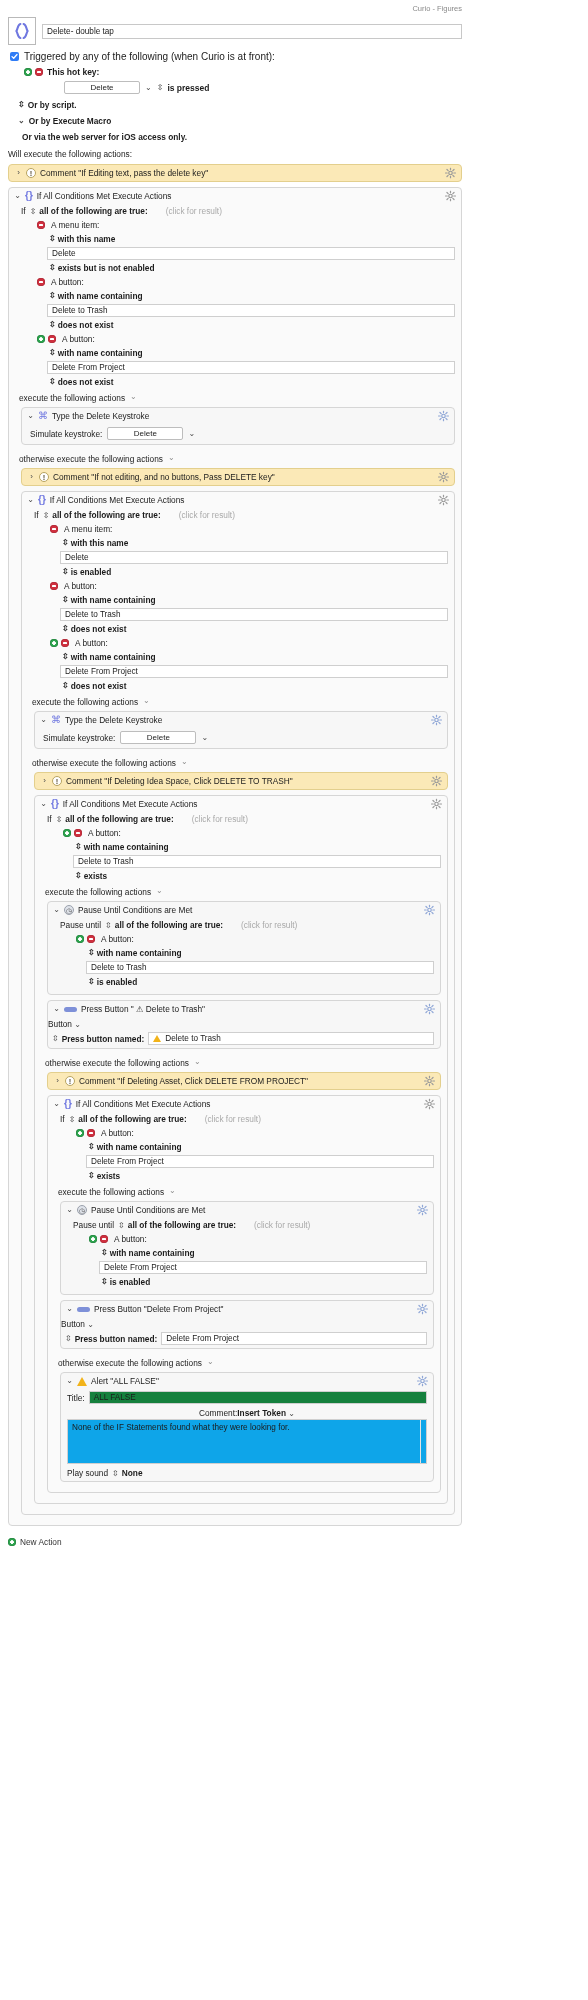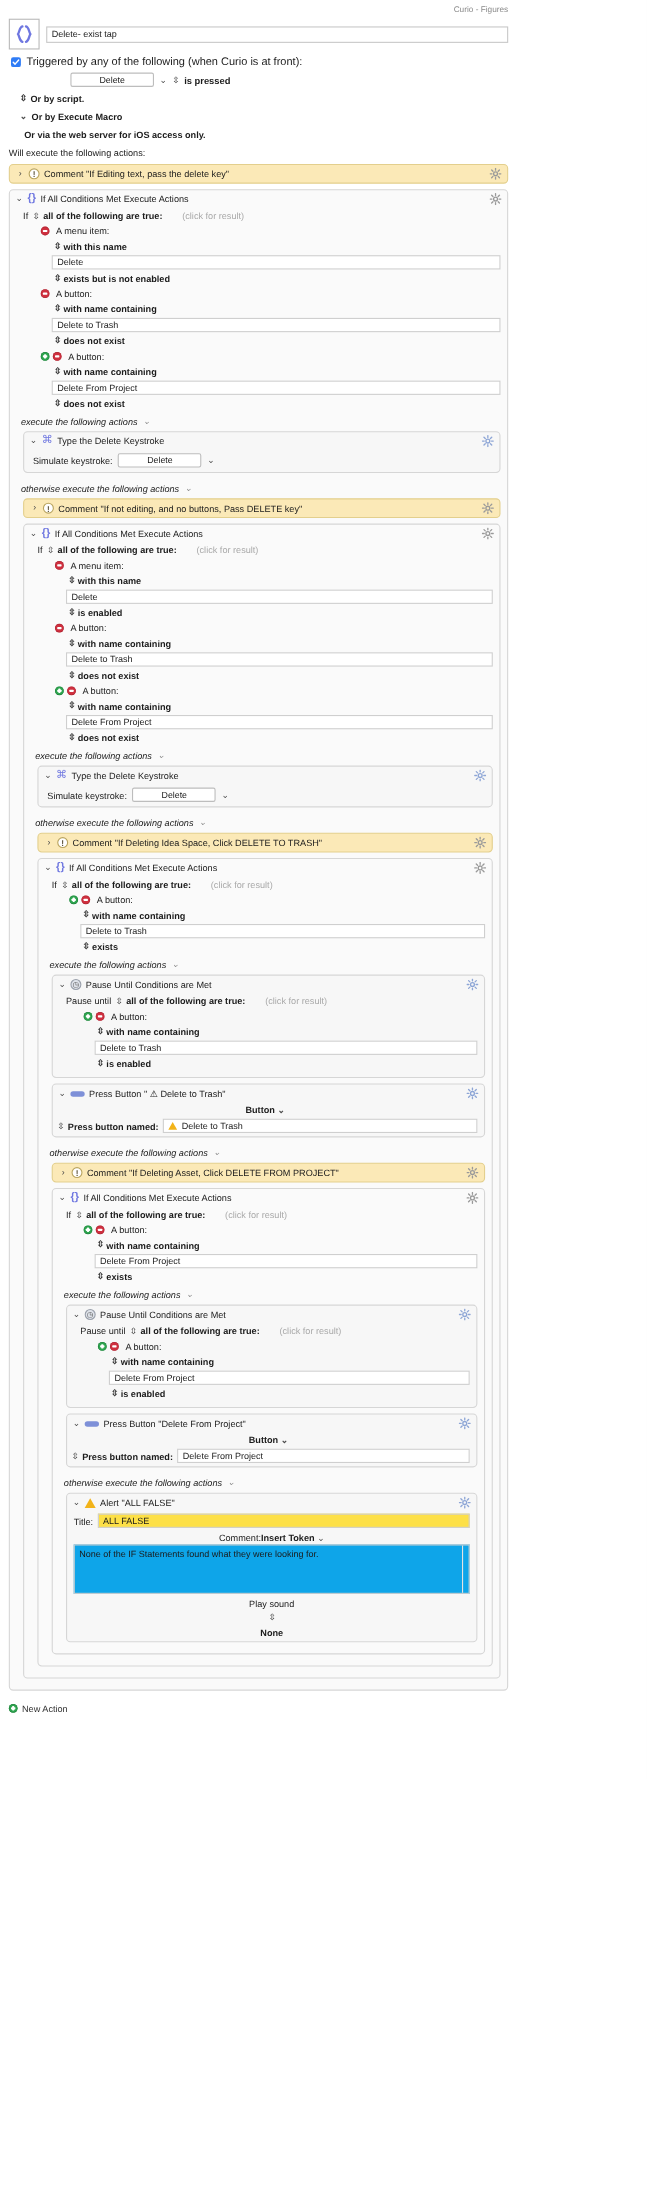--- a/index.html
+++ b/index.html
@@ -93,73 +93,80 @@
   .body { padding: 0 6px 5px 6px; }
   .cond-head { display:flex; align-items:flex-end; gap:4px; padding:2px 0 2px 6px; font-size:8.3px;}
   .cond-head .muted { color:#a9a9a9; font-weight:normal; margin-left:14px;}
   .cond-item { display:flex; align-items:center; gap:4px; padding:2px 0 2px 22px; font-size:8.3px;}
   .cond-item .pm { margin-right:2px; }
   .sub { display:flex; align-items:center; gap:3px; padding:2px 0 2px 34px; font-size:8.3px; font-weight:bold;}
   .tfield {
     margin:1px 0 1px 32px; height:13px; border:1px solid #cfcfcf; background:#fff;
     display:flex; align-items:center; padding:0 4px; font-size:8.2px; color:#1b1b1b;
   }
-  .exec-row { display:flex; align-items:center; gap:5px; padding:4px 0 4px 4px; font-size:8.3px;font-style:italic;}
+  .exec-row { display:flex; gap:5px; padding:4px 0 4px 4px; font-size:8.3px;}
   .exec-row .chev { color:#8d8d8d; }
   .nested { padding-left:6px; }
 
   .sim-row { display:flex; align-items:center; gap:5px; padding:3px 0 4px 8px; }
   .sim-lbl { font-size:8.3px; }
 
-  .btn-mode { text-align:center; font-size:8.3px; font-weight:bold; padding:2px 6px 1px 0;}
+  .btn-mode { text-align:left; font-size:8.3px; font-weight:normal; padding:2px 6px 1px 0;}
   .press-row { display:flex; align-items:center; gap:4px; padding:2px 6px 3px 4px;}
   .press-lbl { font-size:8.3px; font-weight:bold; white-space:nowrap;}
   .press-field {
     flex:1 1 auto; height:13px; border:1px solid #cfcfcf; background:#fff;
     display:flex; align-items:center; gap:4px; padding:0 4px; font-size:8.2px;
   }
 
   .alert-line { display:flex; align-items:center; gap:4px; padding:2px 6px 2px 6px; font-size:8.3px;}
   .alert-line .tl { white-space:nowrap; }
-  .alert-field { flex:1 1 auto; height:13px; border:1px solid #cfcfcf; background:#fde047; display:flex; align-items:center; padding:0 4px; font-size:8.2px;}
+  .alert-field { flex:1 1 auto; height:13px; border:1px solid #cfcfcf; background:#15803d; display:flex; align-items:center; padding:0 4px; font-size:8.2px;}
   .cmt-head { display:flex; align-items:center; justify-content:center; padding:2px 6px 1px 6px; font-size:8.3px;}
   .cmt-box { margin:0 6px; height:45px; border:1px solid #cfcfcf; background:#0ea5e9; padding:3px 4px; font-size:8.2px; position:relative;}
   .cmt-box .scroll { position:absolute; right:0; top:0; bottom:0; width:6px; border-left:1px solid #e3e3e3;}
-  .sound-row { display:flex; align-items:center; gap:4px; padding:4px 6px 3px 6px; font-size:8.3px;flex-direction:column;}
+  .sound-row { display:flex; align-items:flex-end; gap:4px; padding:4px 6px 3px 6px; font-size:8.3px;}
 
   .newaction { display:flex; align-items:center; gap:4px; padding:6px 0 0 8px; font-size:8.3px; color:#333;}
 </style>
 </head>
 <body>
 
 <div class="page">
 
   <div class="doc-label">Curio - Figures</div>
 
   <div class="title-row">
     <div class="macro-icon">
       <svg width="20" height="20" viewBox="0 0 20 20">
           <g fill="none" stroke="#6f77e0" stroke-width="2.1" stroke-linecap="round">
       <path d="M8.4 3 C5.6 3.6 5.8 8 4.4 10 C5.8 12 5.6 16.4 8.4 17"></path>
       <path d="M11.6 3 C14.4 3.6 14.2 8 15.6 10 C14.2 12 14.4 16.4 11.6 17"></path>
           </g>
         </svg>
     </div>
-    <div class="macro-name">Delete- exist tap</div>
+    <div class="macro-name">Delete- double tap</div>
   </div>
 
   <div class="trig-row">
     <span class="cbox">
       <svg width="7" height="7" viewBox="0 0 7 7">
           <path d="M1 3.6 L2.7 5.3 L6 1.5" fill="none" stroke="#fff" stroke-width="1.3" stroke-linecap="round" stroke-linejoin="round"></path>
         </svg>
     </span>
     <span class="trig-text">Triggered by any of the following (when Curio is at front):</span>
   </div>
 
+  <div class="hot-row">
+    <span class="pm">
+      <span class="dot green"></span>
+      <span class="dot red"></span>
+    </span>
+    <span class="lbl-b">This hot key:</span>
+  </div>
 
   <div class="key-row">
     <span class="popbox">Delete</span>
     <span class="chev">⌄</span>
     <span class="stepper">⇳</span>
     <span class="lbl-b">is pressed</span>
   </div>
 
   <div class="or-row">
     <span class="stepper">⇳</span>

